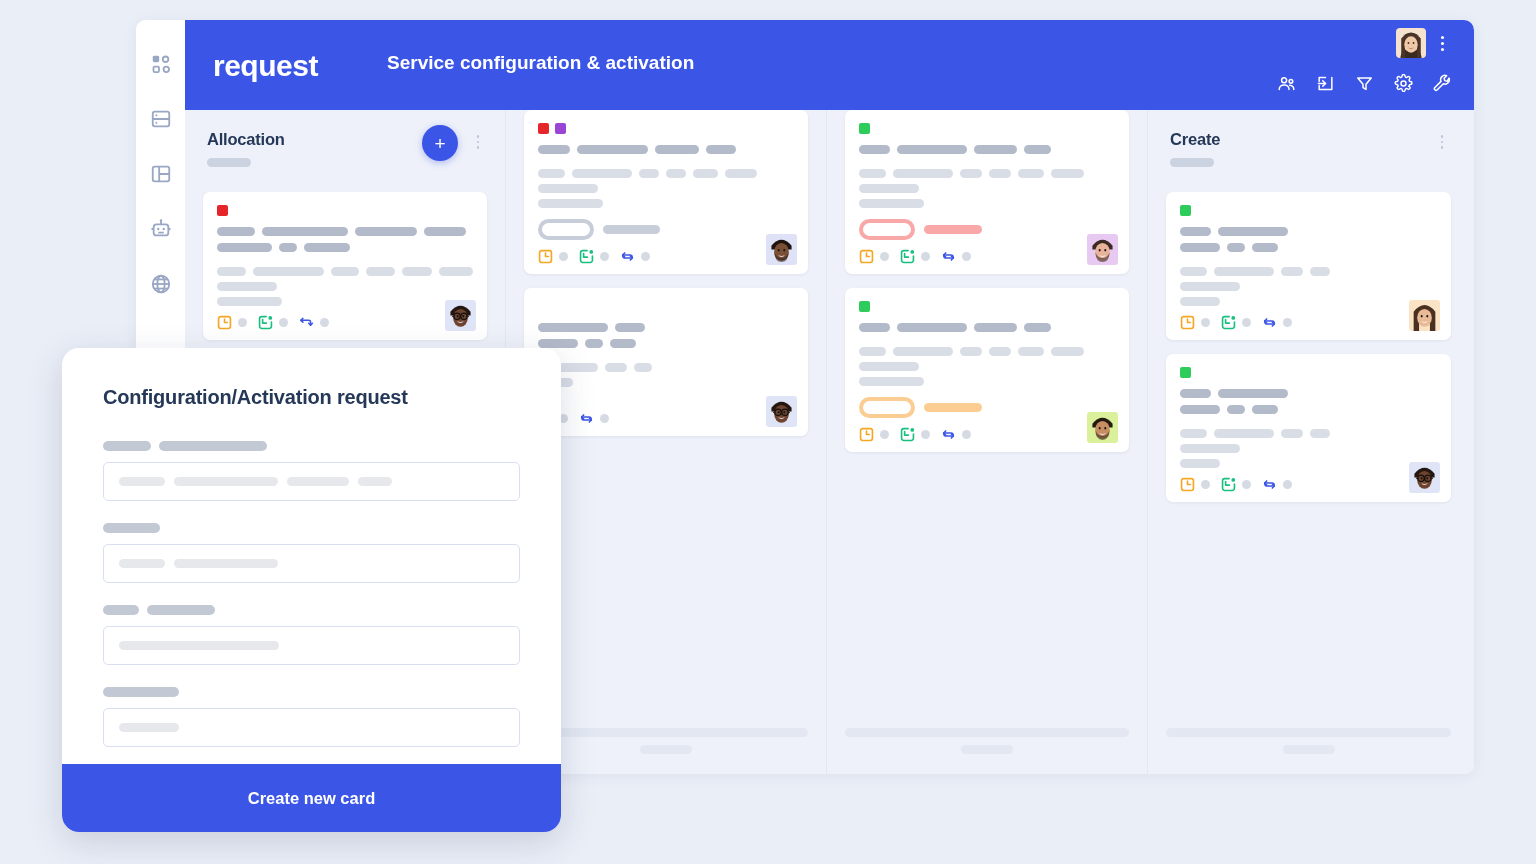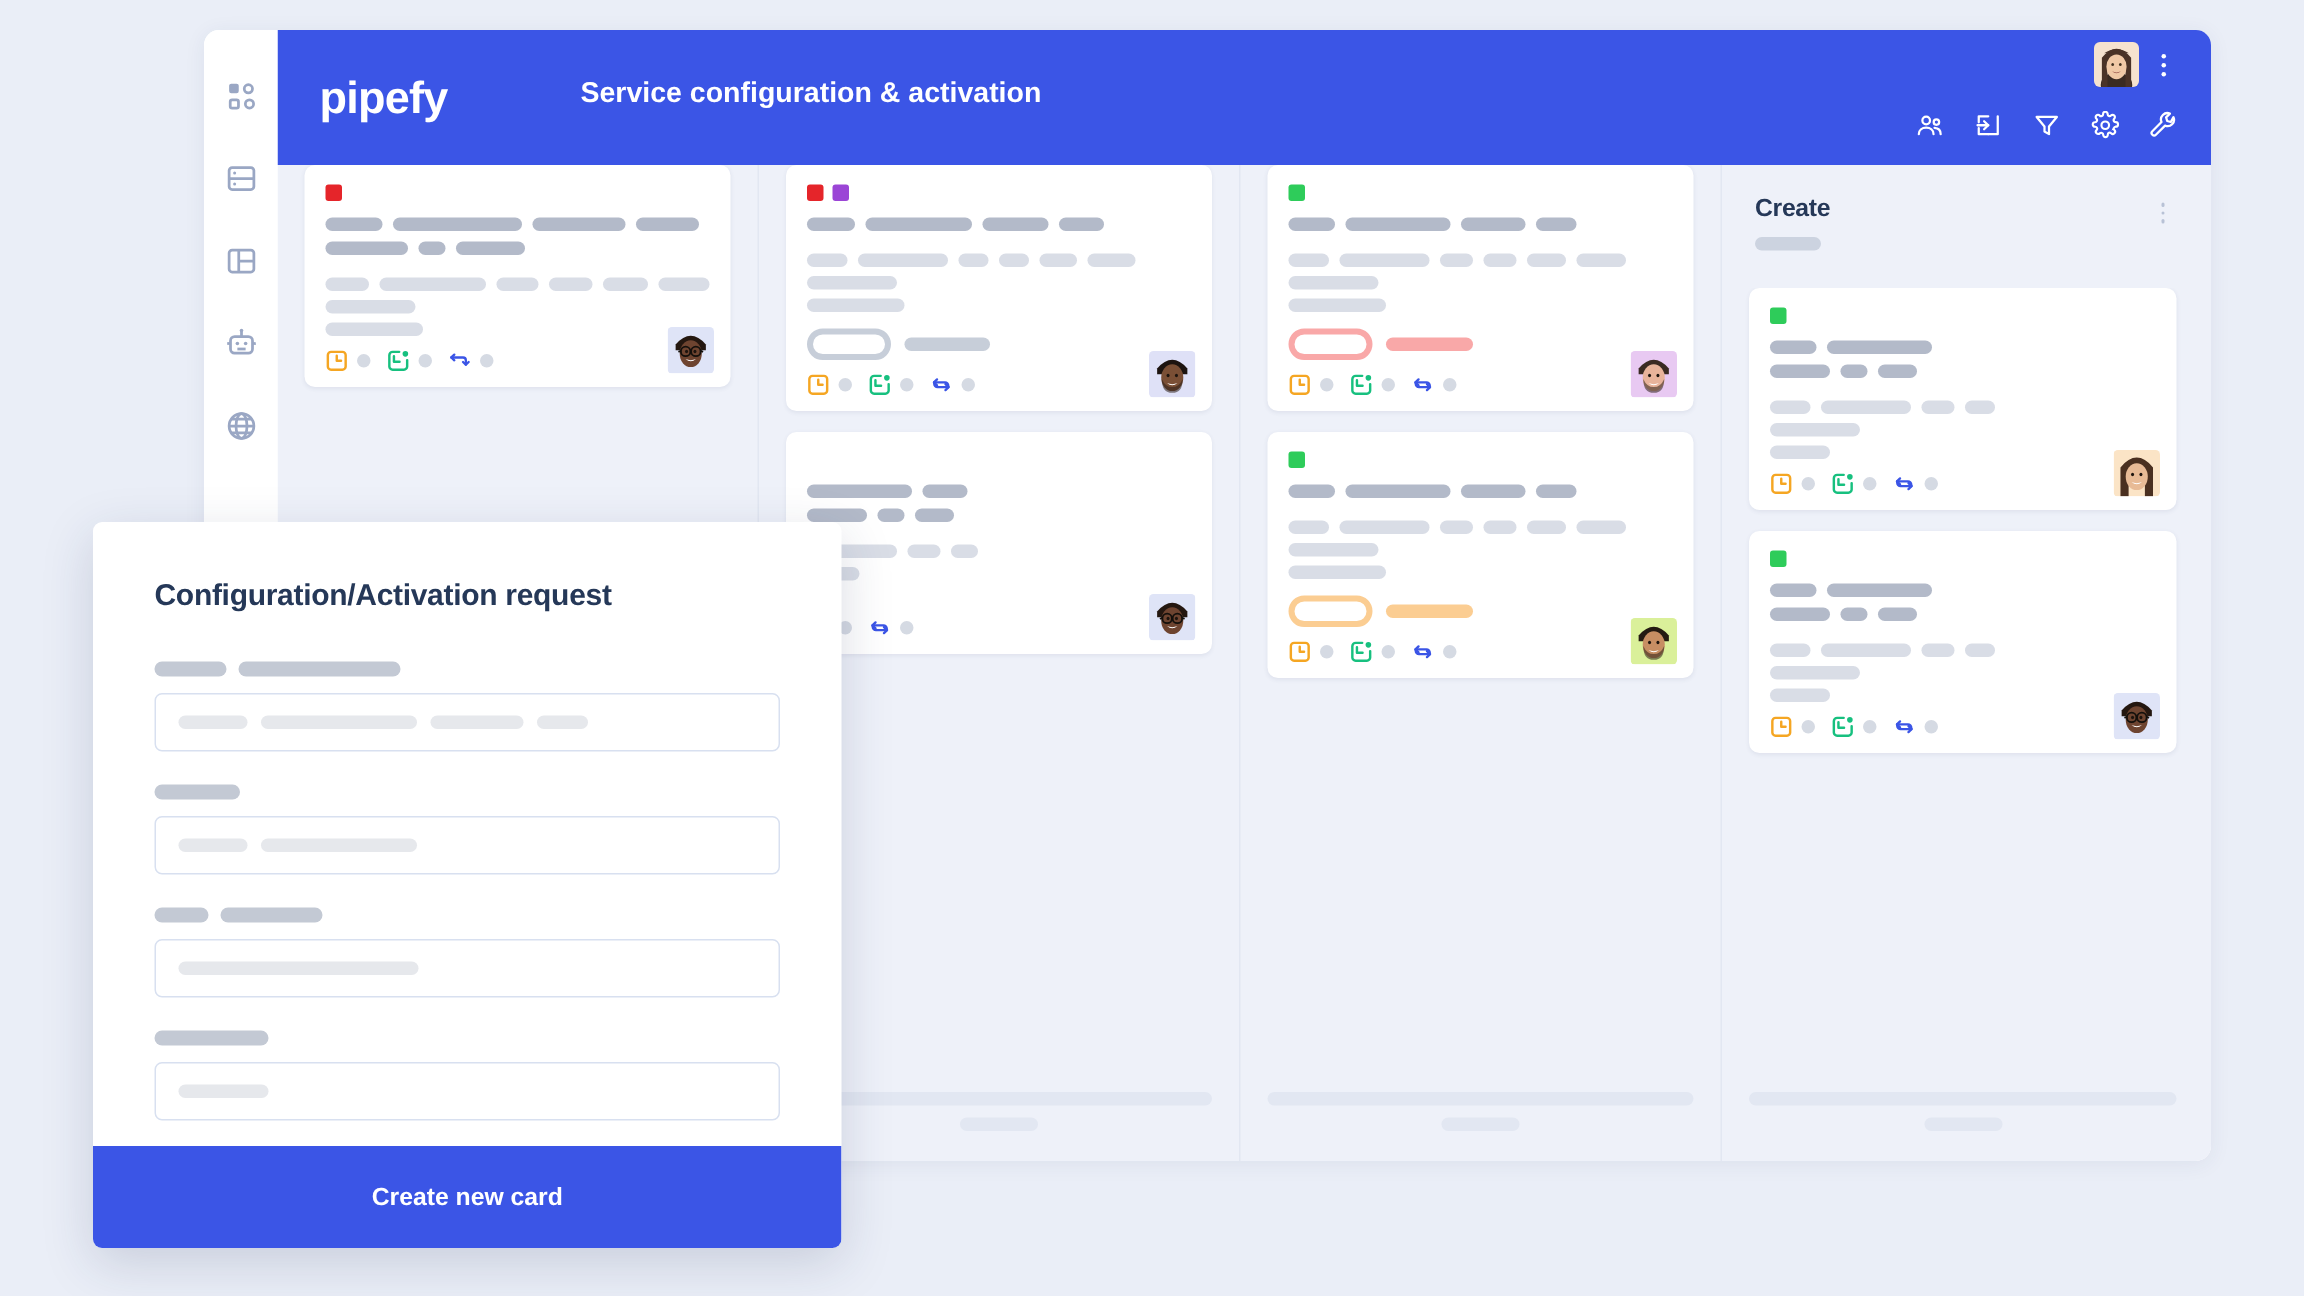--- a/index.html
+++ b/index.html
@@ -172,21 +172,21 @@
   }
   .foot-bar { width: 100%; height: 9px; border-radius:5px; background:#e2e7f2; }
   .foot-pill { width: 52px; height: 9px; border-radius:5px; background:#e2e7f2; }
 
   
   .modal {
     position: absolute;
     left: 62px; top: 348px;
     width: 499px; height: 484px;
     background: #ffffff;
-    border-radius: 6px;
+    border-radius: 17px;
     box-shadow: 0 10px 34px rgba(35,50,90,0.17);
     overflow: hidden;
     z-index: 20;
   }
   .modal-body { padding: 38px 41px 0 41px; }
   .modal-title {
     font-size: 20px; font-weight: 700; color:#253858;
     letter-spacing:-0.2px; margin-bottom: 32px;
   }
   .field { margin-bottom: 22px; }
@@ -259,21 +259,21 @@
           <line x1="3" y1="12" x2="21" y2="12"></line>
           <line x1="4.5" y1="7" x2="19.5" y2="7"></line>
           <line x1="4.5" y1="17" x2="19.5" y2="17"></line>
         </svg>
       </span>
     </nav>
 
   <div class="app-main">
 
     <header class="topbar">
-      <div class="brand">pipefy</div>
+      <div class="brand">request</div>
       <div class="board-title">Service configuration &amp; activation</div>
 
       <div class="avatar-top">
         <svg class="face" viewBox="0 0 40 40">
           <rect width="40" height="40" fill="#f6e3cf"></rect>
           <ellipse cx="20" cy="38" rx="14" ry="11" fill="#3a2b22"></ellipse>
           <path d="M7 14 Q20 -2 33 14 L33 40 L28 40 L28 18 L12 18 L12 40 L7 40 Z" fill="#4a3327"></path>
           <ellipse cx="20" cy="22" rx="9" ry="11" fill="#f0c9a6"></ellipse>
           <ellipse cx="16.6" cy="20" rx="1.2" ry="1.4" fill="#40301f"></ellipse>
           <ellipse cx="23.4" cy="20" rx="1.2" ry="1.4" fill="#40301f"></ellipse>
@@ -320,20 +320,30 @@
           <span class="tool-icon" title="Tools">
             <svg viewBox="0 0 24 24" fill="none" stroke="currentColor" stroke-width="1.9" stroke-linecap="round" stroke-linejoin="round">
               <path d="M20.2 5.2a5.4 5.4 0 0 1-7.1 7.1L5.4 20a2.1 2.1 0 0 1-3-3l7.7-7.7a5.4 5.4 0 0 1 7.1-7.1l-3.2 3.2.9 3 3 .9z"></path>
             </svg>
           </span>
         </div>
     </header>
 
     <section class="board" id="board">
         <div class="column">
+          <div class="col-head">
+            <div class="col-title">Allocation</div>
+            <div class="col-sub"></div>
+            <button class="add-btn">+</button>
+            <div class="col-kebab">
+              <i></i>
+              <i></i>
+              <i></i>
+            </div>
+          </div>
           <div class="col-body">
             <div class="card">
               <div class="labels">
                 <span class="label-sq" style="background: rgb(229, 37, 42);"></span>
               </div>
               <div class="line-row">
                 <span class="ln" style="width: 38px; background: rgb(179, 186, 201);"></span>
                 <span class="ln" style="width: 86px; background: rgb(179, 186, 201);"></span>
                 <span class="ln" style="width: 62px; background: rgb(179, 186, 201);"></span>
                 <span class="ln" style="width: 42px; background: rgb(179, 186, 201);"></span>

